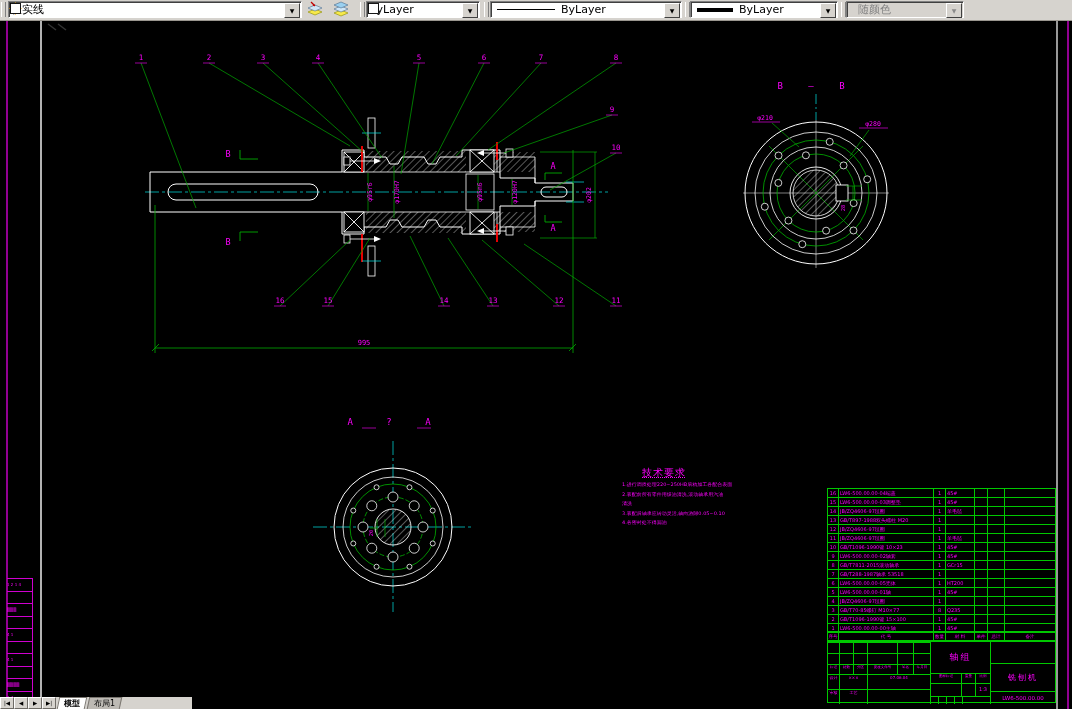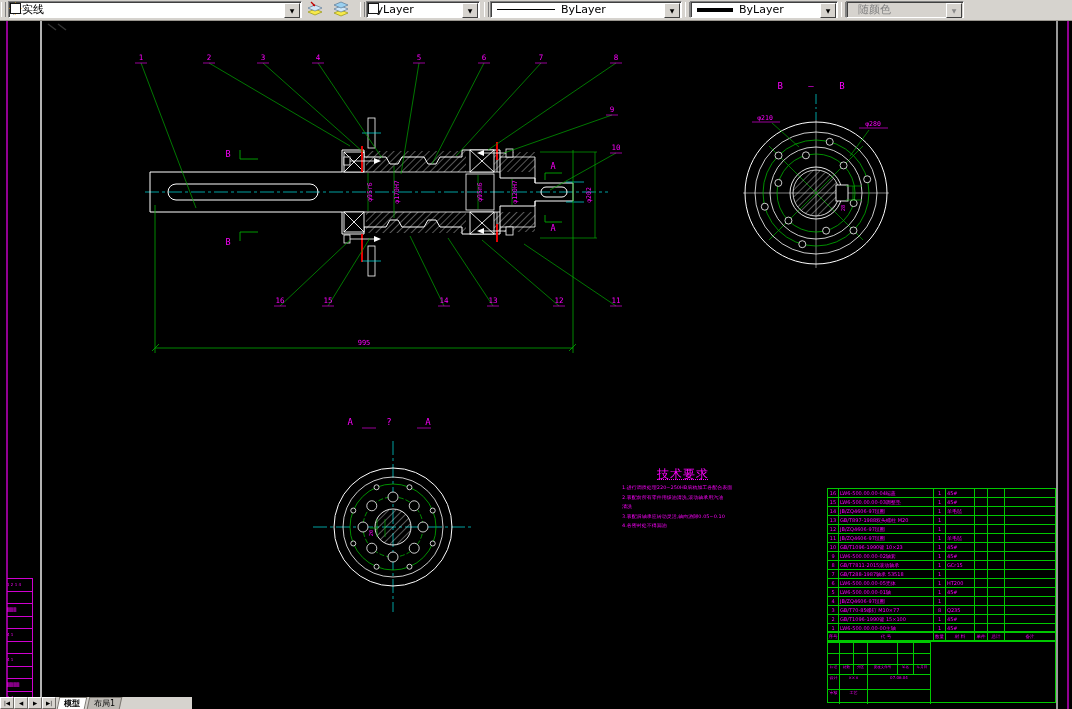--- a/index.html
+++ b/index.html
@@ -25,21 +25,21 @@
   .tabbar{position:absolute;left:0;top:697px;width:192px;height:12px;background:#d6d3ce;z-index:40;
     display:flex;align-items:stretch;font-size:8px;color:#000;}
   .navbtn{width:14px;border:1px solid;border-color:#fff #6e6b66 #6e6b66 #fff;background:#d6d3ce;
     display:flex;align-items:center;justify-content:center;font-size:5.5px;box-sizing:border-box;}
   .tab{padding:0 5px;border:1px solid #7a7membrane670;border:1px solid #7a7670;border-bottom:none;
     display:flex;align-items:center;background:#bdbab4;margin-left:2px;transform:skewX(-12deg);}
   .tab>span{transform:skewX(12deg);font-size:8px;}
   .tab.active{background:#fff;font-weight:bold;}
   
   .notes{position:absolute;left:622px;top:466px;width:175px;color:#ff00ff;z-index:10;}
-  .notes .nt{font-size:12px;margin-left:35px;letter-spacing:1px;text-decoration:underline dotted;}
+  .notes .nt{font-size:10px;margin-left:20px;letter-spacing:1px;text-decoration:underline dotted;}
   .notes .nl{font-size:5px;line-height:9.5px;white-space:nowrap;overflow:hidden;transform:scaleY(.95);}
   
   .ptable{position:absolute;left:827px;top:488px;width:229px;height:144px;border:1px solid #00c800;
     box-sizing:border-box;display:flex;flex-direction:column;z-index:10;}
   .p-row{flex:1 1 auto;display:grid;grid-template-columns:11px 95px 12px 29px 13px 17px 1fr;
     color:#ff00ff;font-size:5px;line-height:8px;}
   .p-row + .p-row{border-top:1px solid #00c800;}
   .p-row .c{border-right:1px solid #00c800;overflow:hidden;white-space:nowrap;padding-left:1px;}
   .p-row .c:last-child{border-right:none;}
   .p-row .ctr{text-align:center;padding-left:0;}
@@ -496,21 +496,46 @@
       <div class="c" style="font-size:4px">×××</div>
       <div class="c" style="border-right:none;font-size:4px">07.06.04</div>
     </div>
     <div class="cellrow" style="grid-template-columns:12px 28px 1fr;height:15px;">
       <div class="c" style="font-size:4px">审核</div>
       <div class="c" style="font-size:4px">工艺</div>
       <div class="c" style="border-right:none"></div>
     </div>
   </div>
 
-
+  <div class="tb-abs" style="left:103px;top:0;width:60px;height:62px;border-right:1px solid #00c800;">
+    <div class="bigname" style="height:31px;border-bottom:1px solid #00c800;">轴组</div>
+    <div class="cellrow" style="grid-template-columns:1fr 14px 14px;height:9px;">
+      <div class="c" style="border-top:none">图样标记</div>
+      <div class="c" style="border-top:none">重量</div>
+      <div class="c" style="border-top:none;border-right:none">比例</div>
+    </div>
+    <div class="cellrow" style="grid-template-columns:1fr 14px 14px;height:13px;">
+      <div class="c"></div>
+        <div class="c"></div>
+      <div class="c" style="border-right:none;font-size:5px;line-height:11px">1:3</div>
+    </div>
+    <div class="cellrow" style="grid-template-columns:8px 8px 8px 8px 1fr;height:9px;">
+      <div class="c"></div>
+        <div class="c"></div>
+        <div class="c"></div>
+        <div class="c"></div>
+        <div class="c" style="border-right:none"></div>
+    </div>
+  </div>
+
+  <div class="tb-abs" style="left:163px;top:0;width:64px;height:62px;">
+    <div style="height:21px;border-bottom:1px solid #00c800;"></div>
+    <div class="bigname" style="height:27px;font-size:8px;border-bottom:1px solid #00c800;">铣刨机</div>
+    <div style="height:12px;font-size:5.5px;text-align:center;line-height:12px;">LW6-500.00.00</div>
+  </div>
 </div>
 
 <div class="frag" id="frag">
     <div class="frag-row">1 2 1 4</div>
     <div class="frag-row"></div>
     <div class="frag-row">▒▒▒</div>
     <div class="frag-row"></div>
     <div class="frag-row">4 1</div>
     <div class="frag-row"></div>
     <div class="frag-row">4 1</div>

